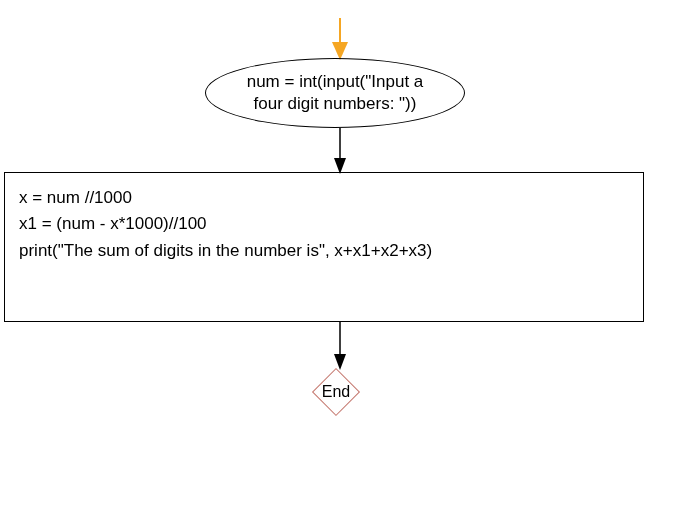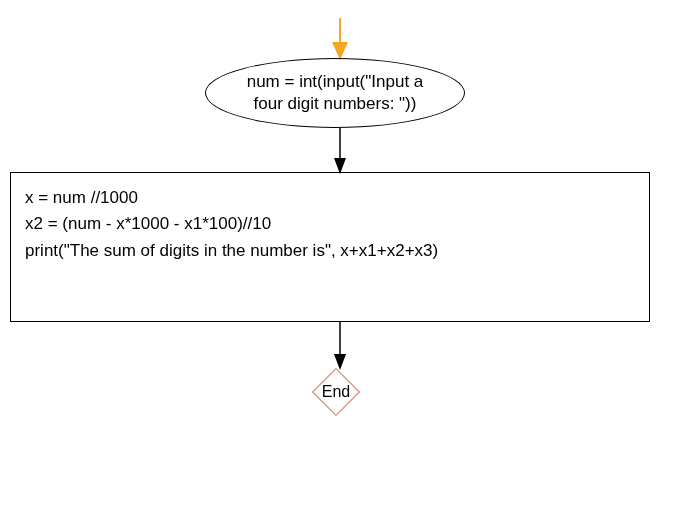--- a/index.html
+++ b/index.html
@@ -35,21 +35,21 @@
       line-height: 1.3;
       padding: 8px 25px;
     }
     .arrow-down-black-1 {
       position: absolute;
       left: 333px;
       top: 128px;
     }
     .process-box {
       position: absolute;
-      left: 10px;
+      left: 4px;
       top: 172px;
       width: 640px;
       height: 150px;
       border: 1.5px solid #000;
       padding: 12px 14px;
       font-size: 17px;
       line-height: 1.55;
       font-family: Arial, sans-serif;
     }
     .arrow-down-black-2 {
@@ -99,21 +99,21 @@
 
 <div class="arrow-down-black-1">
   <svg width="14" height="46">
     <line x1="7" y1="0" x2="7" y2="32" stroke="#000" stroke-width="1.5"></line>
     <polygon points="7,46 1,30 13,30" fill="#000"></polygon>
   </svg>
 </div>
 
 <div class="process-box">
   <div>x  = num //1000</div>
-  <div>x2 = (num - x*1000 - x1*100)//10</div>
+  <div>x1 = (num - x*1000)//100</div>
   <div>print("The sum of digits in the number is", x+x1+x2+x3)</div>
 </div>
 
 <div class="arrow-down-black-2">
   <svg width="14" height="48">
     <line x1="7" y1="0" x2="7" y2="34" stroke="#000" stroke-width="1.5"></line>
     <polygon points="7,48 1,32 13,32" fill="#000"></polygon>
   </svg>
 </div>
 

